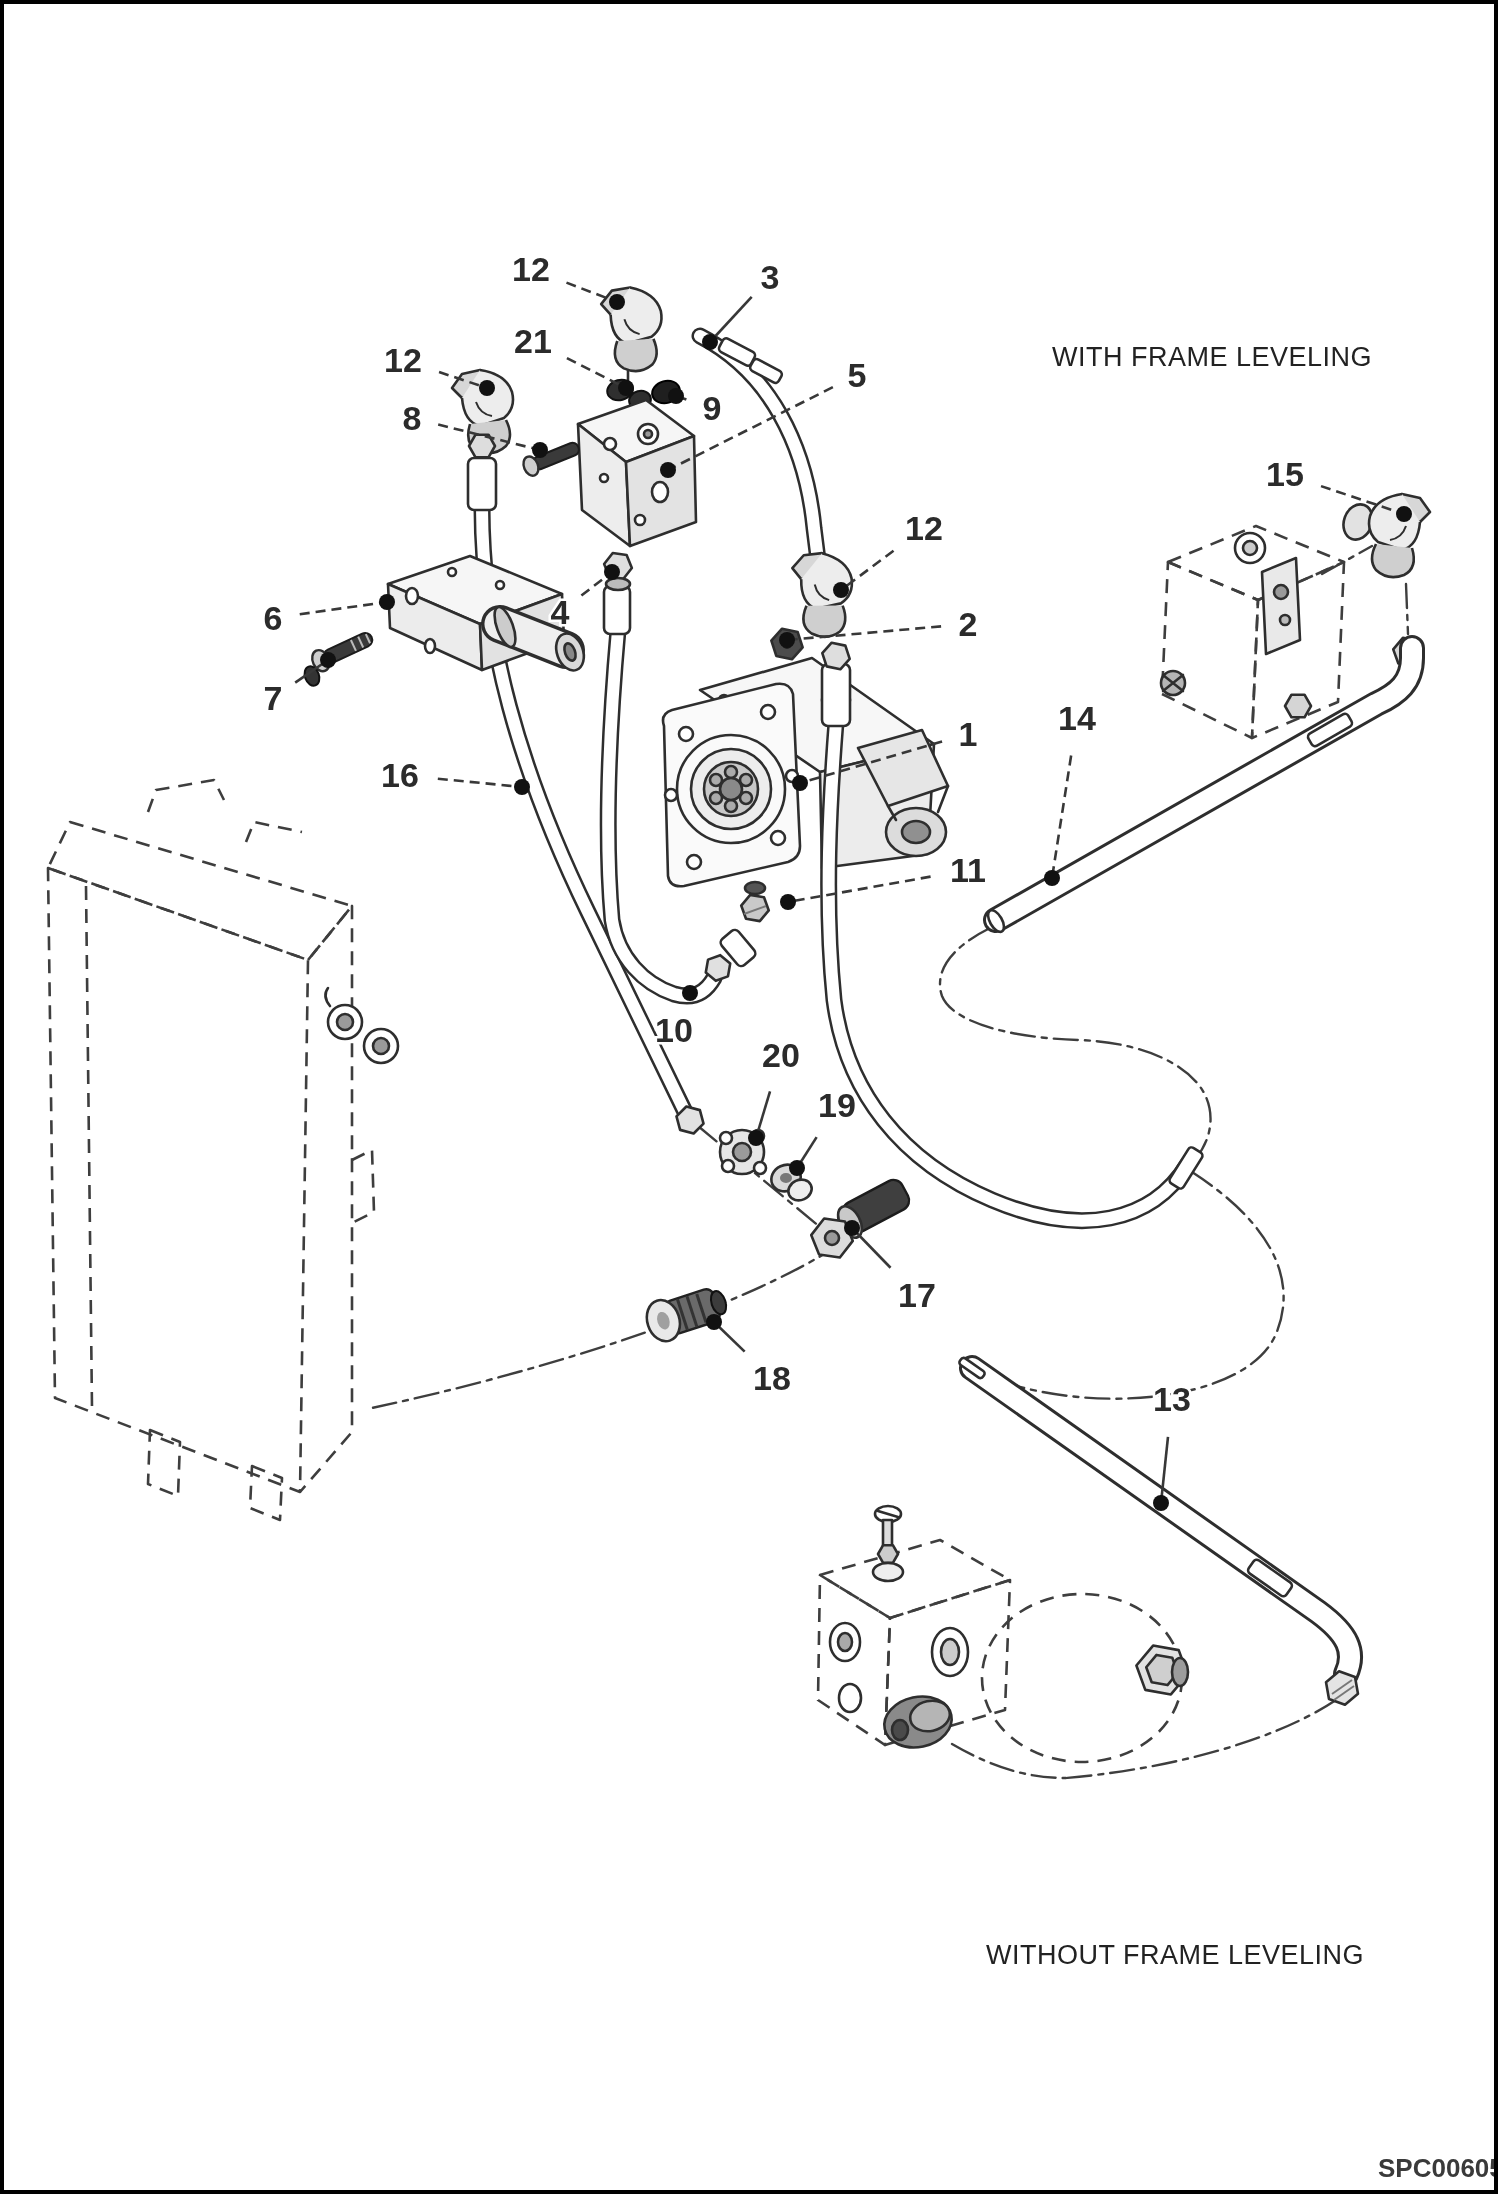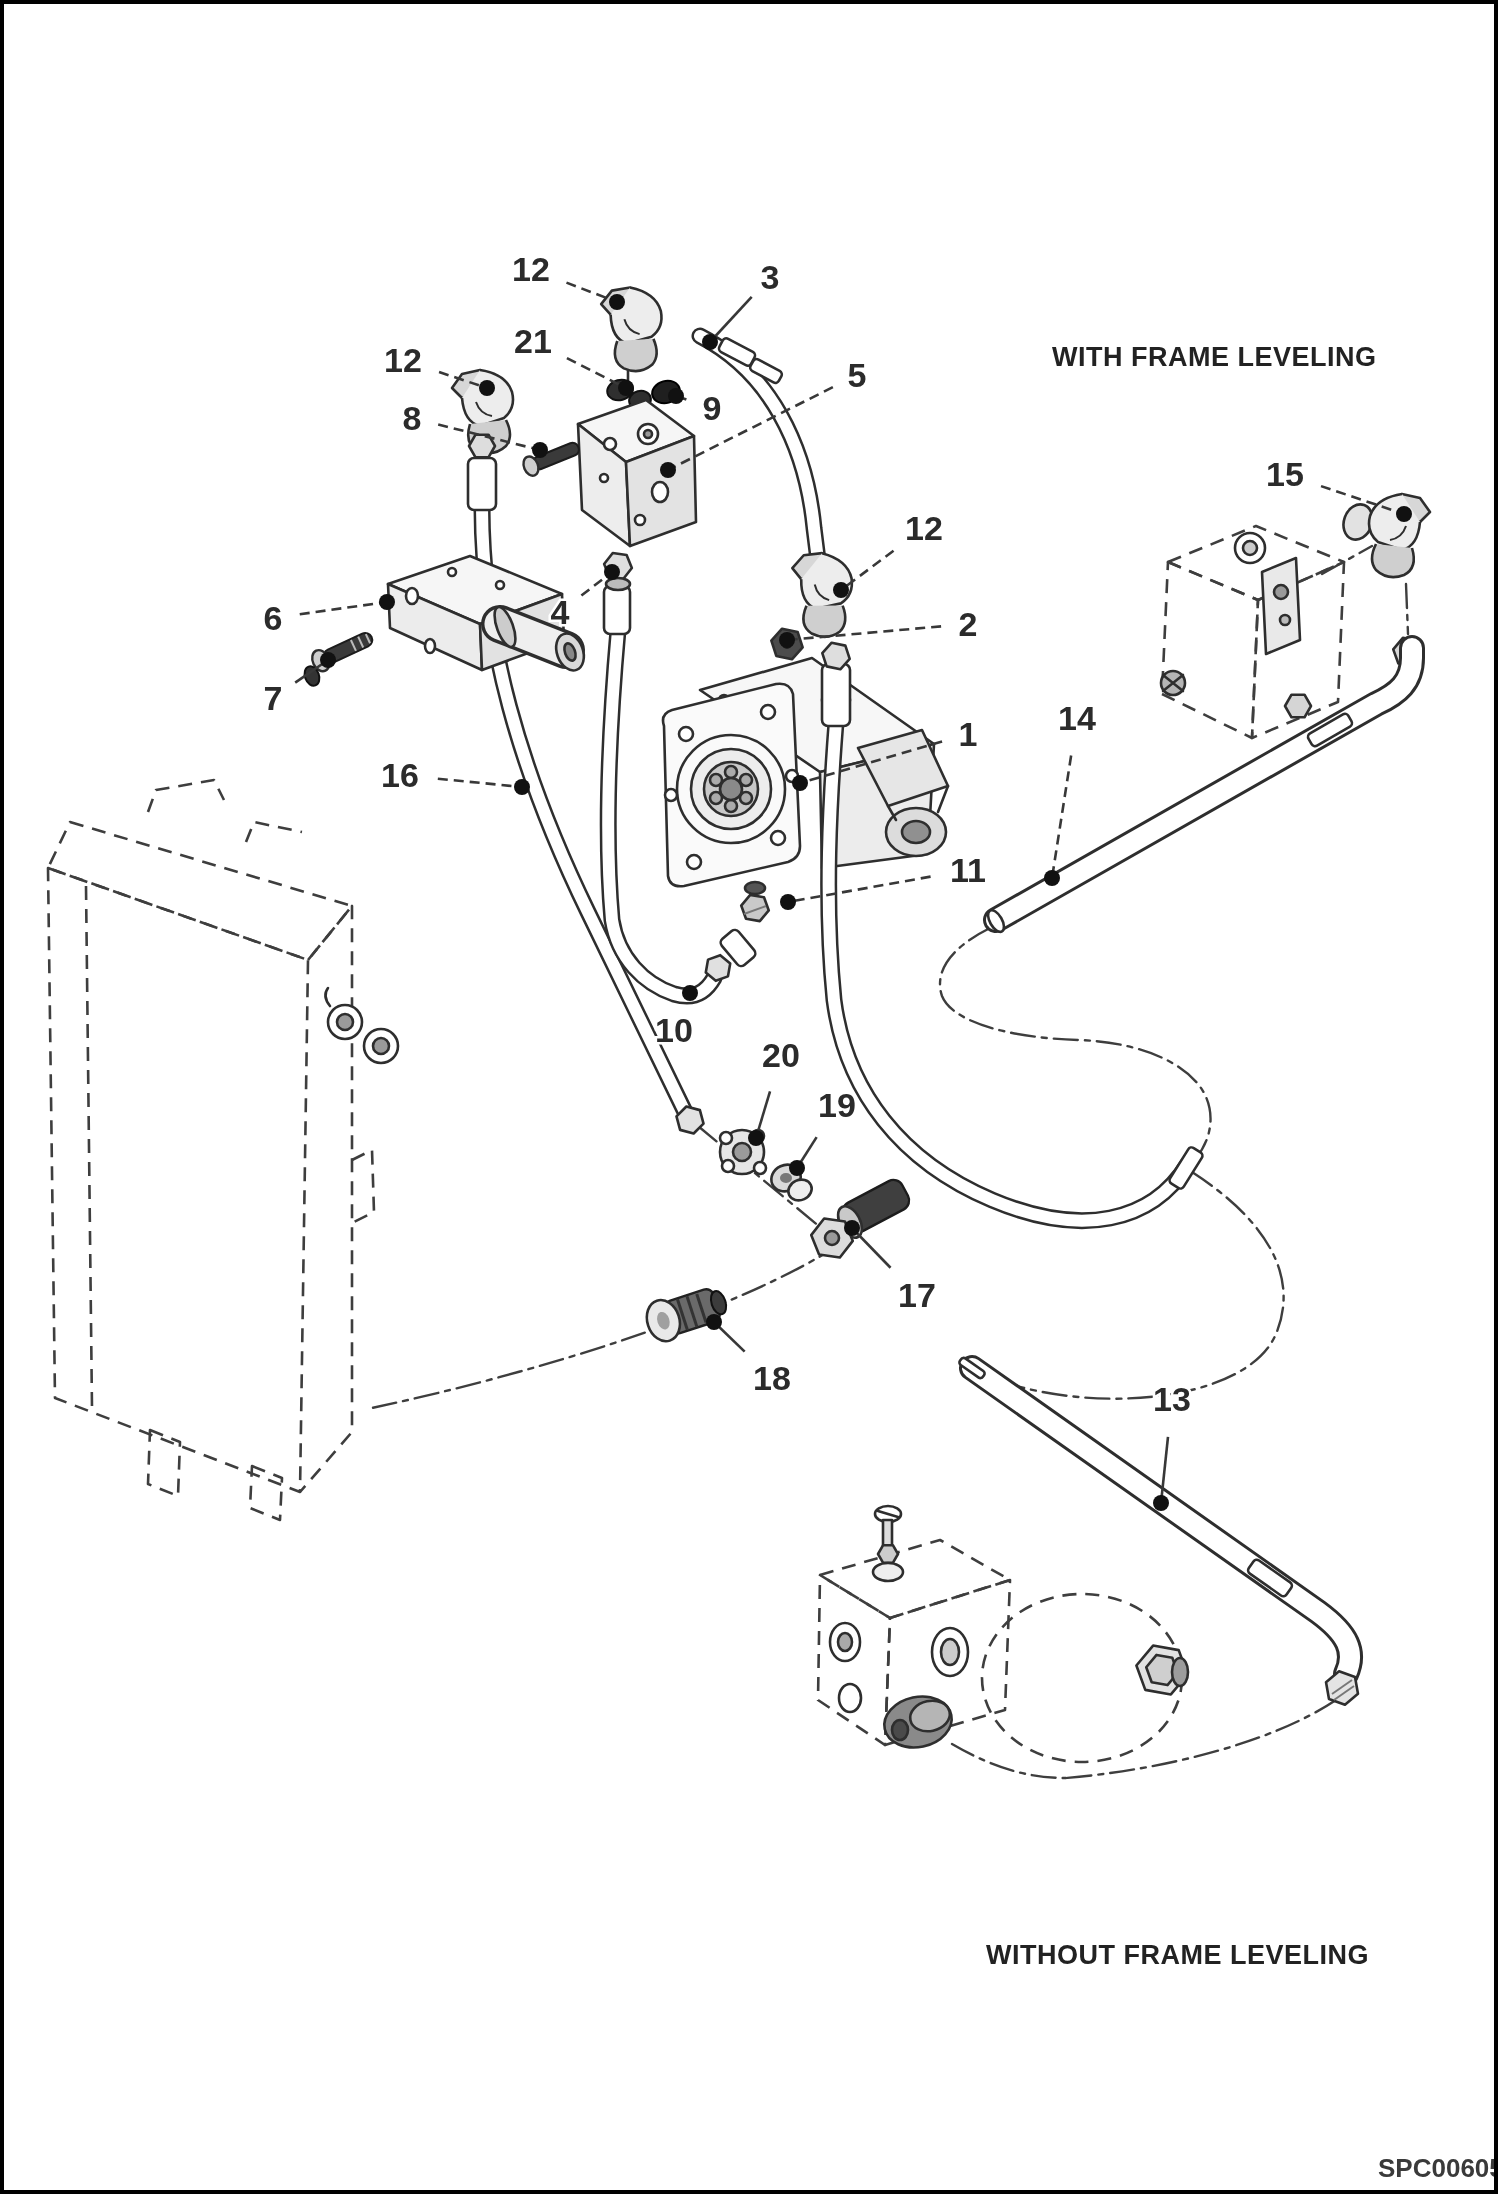--- a/index.html
+++ b/index.html
@@ -1,20 +1,20 @@
 <!DOCTYPE html>
 <html><head>
 <meta charset="utf-8">
 <style>
   html,body { margin:0; padding:0; background:#888; }
   .page { position:relative; width:1498px; height:2194px; background:#ffffff;
           font-family:"Liberation Sans", sans-serif; overflow:hidden; }
   .frame-border { position:absolute; inset:0; border:4px solid #000; box-sizing:border-box; pointer-events:none; }
   svg.art { position:absolute; left:0; top:0; }
-  .caption { position:absolute; font-weight:bold; font-size:27px; color:#222; letter-spacing:.5px; white-space:nowrap; }
+  .caption { position:absolute; font-weight:normal; font-size:27px; color:#222; letter-spacing:.5px; white-space:nowrap; }
   #caption-with    { left:1052px; top:342px; }
   #caption-without { left:986px;  top:1940px; }
   #drawing-code    { left:1378px; top:2153px; font-size:26px; color:#3a3a3a; font-weight:bold; position:absolute; white-space:nowrap; }
 
   
   .dash    { fill:none; stroke:#3e3e3e; stroke-width:2.6; stroke-dasharray:14 9; stroke-linejoin:round; }
   .dashdot { fill:none; stroke:#3e3e3e; stroke-width:2.4; stroke-dasharray:24 7 5 7; stroke-linecap:round; }
   .ln      { fill:none; stroke:#2e2e2e; stroke-width:2.6; stroke-linejoin:round; stroke-linecap:round; }
   .part    { stroke:#2e2e2e; stroke-width:2.6; stroke-linejoin:round; }
   .hose-o  { fill:none; stroke:#2e2e2e; stroke-width:17; stroke-linecap:round; }

